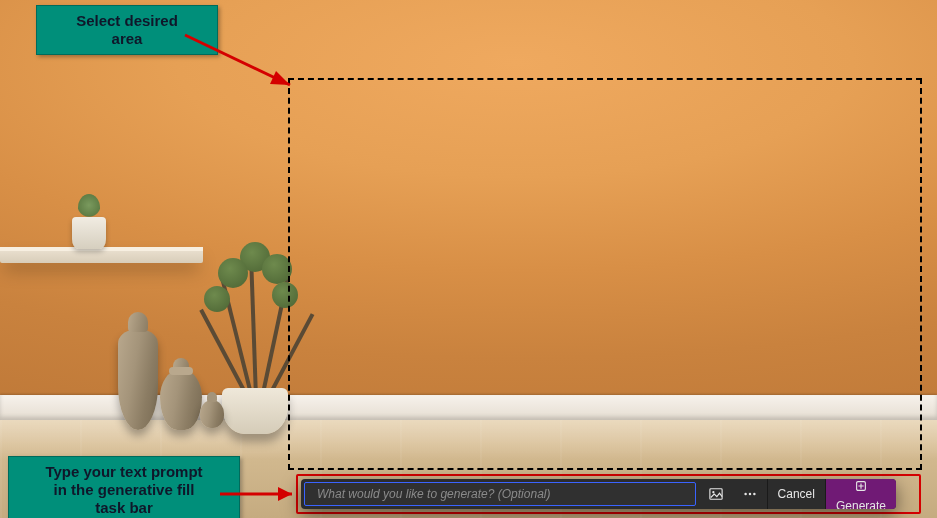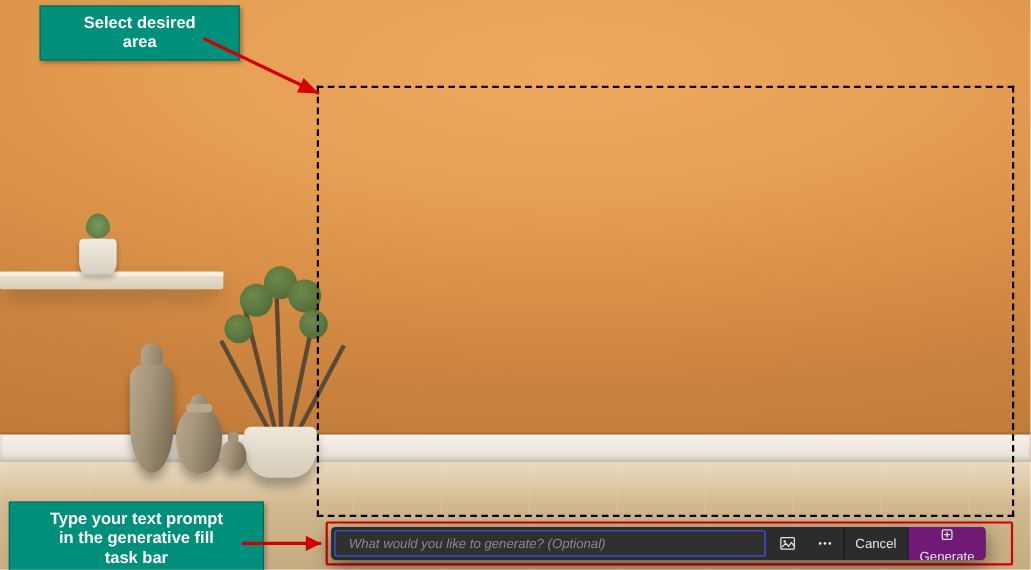--- a/index.html
+++ b/index.html
@@ -239,21 +239,21 @@
   .taskbar .generate {
     background: #701a75;
     flex-direction: column;
   }
   .taskbar svg { width:14px; height:14px; display:block; }
 
   
   .callout {
     position: absolute;
     background: #008f7a; 
-    color: #ffffff;
+    color: #0f172a;
     font-weight: 700;
     font-size: 15px;
     line-height: 1.2;
     text-align: center;
     padding: 6px 10px;
     border: 1px solid #006b5b;
     box-shadow: 2px 2px 4px rgba(0,0,0,0.3);
     white-space: pre-line;
   }
 

